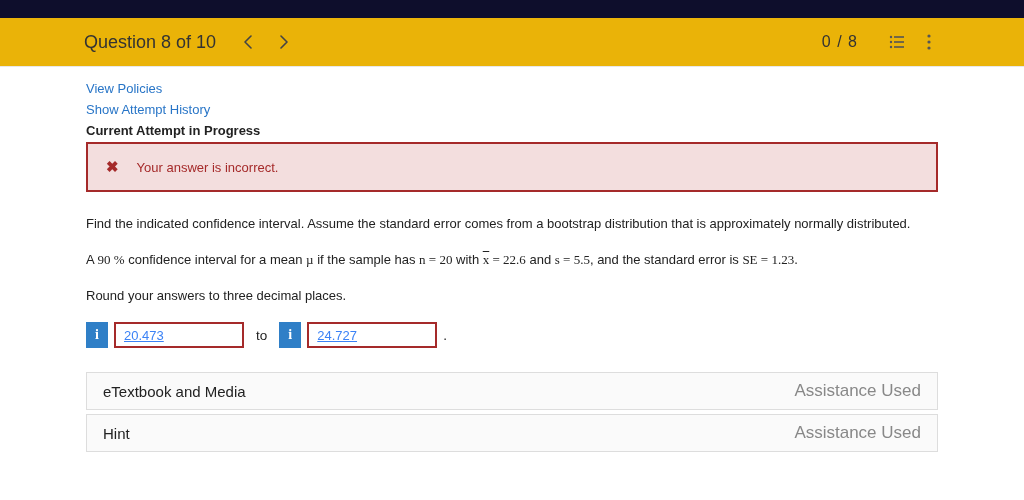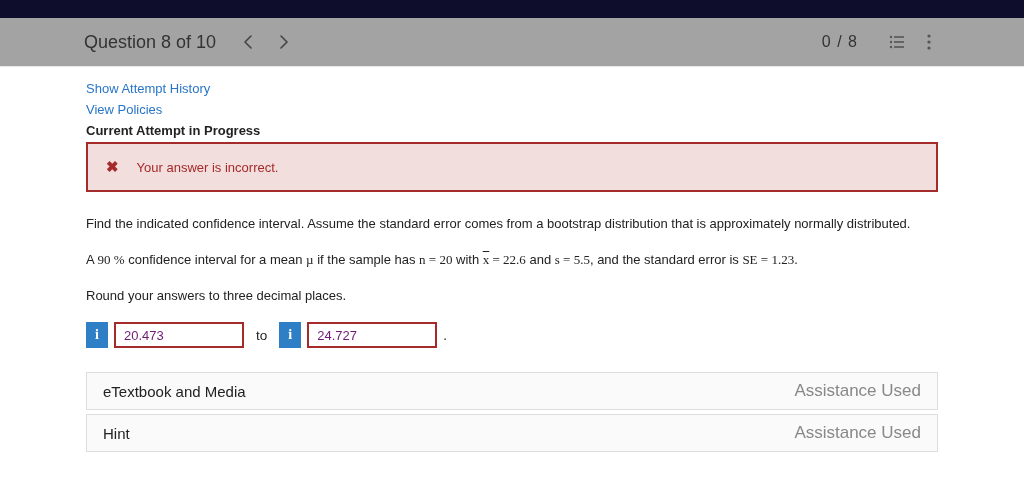--- a/index.html
+++ b/index.html
@@ -1,18 +1,18 @@
 <!DOCTYPE html>
 <html><head>
 <meta charset="utf-8">
 <style>
   * { box-sizing: border-box; margin: 0; padding: 0; }
   body { font-family: "Helvetica Neue", Helvetica, Arial, sans-serif; font-size: 14px; color: #222; background: #fff; }
   .topbar { background: #0e0e2c; height: 18px; width: 100%; }
-  .header { background: #a3a3a3; border-bottom: 1px solid #e8e8e8; }
+  .header { background: #eab308; border-bottom: 1px solid #e8e8e8; }
   .header-inner { max-width: 860px; margin: 0 auto; height: 48px; display: flex; align-items: center; padding: 0 2px; }
   .q-label { font-size: 18px; color: #333; margin-right: 20px; }
   .arrow { width: 24px; height: 24px; display: flex; align-items: center; justify-content: center; color: #444; cursor: pointer; margin-right: 12px; }
   .arrow svg { width: 8px; height: 14px; }
   .spacer { flex: 1; }
   .score { font-size: 16px; color: #333; margin-right: 18px; letter-spacing: 1px; }
   .icon-btn { width: 22px; height: 22px; display:flex; align-items:center; justify-content:center; color:#555; cursor:pointer; margin-left: 10px; }
 
   .content { max-width: 860px; margin: 0 auto; padding: 14px 4px 20px; }
   .link { color: #2875c7; font-size: 13px; margin-bottom: 6px; display: block; cursor: pointer; }
@@ -20,21 +20,21 @@
 
   .alert { border: 2px solid #a52a2a; background: #f3dede; color: #a52a2a; padding: 14px 18px; margin-bottom: 22px; display: flex; align-items: center; font-size: 13px; }
   .alert .x-icon { margin-right: 18px; font-weight: bold; font-size: 15px; }
 
   .prompt { font-size: 13px; color: #222; line-height: 1.55; margin-bottom: 16px; }
   .math { font-family: "Times New Roman", Georgia, serif; }
   .xbar { text-decoration: overline; }
 
   .answer-row { font-size: 13.5px; display: flex; align-items: center; flex-wrap: wrap; gap: 6px; margin-bottom: 24px; }
   .i-btn { background: #2f7fc7; color: #fff; width: 22px; height: 26px; display:inline-flex; align-items:center; justify-content:center; font-family:Georgia,serif; font-weight:bold; font-size:14px; cursor:pointer; }
-  .ans-input { border: 2px solid #a52a2a; height: 26px; width: 130px; padding: 2px 8px; font-size: 13px; color: #701a75; outline: none; }
+  .ans-input { border: 2px solid #a52a2a; height: 26px; width: 130px; padding: 2px 8px; font-size: 13px; color: #3b82f6; outline: none; text-decoration: underline; }
   .to-text { margin: 0 6px; }
 
   .accordion { border: 1px solid #ddd; background:#fafafa; padding: 8px 16px; display:flex; align-items:center; justify-content: space-between; font-size: 15px; margin-bottom: 4px; cursor:pointer; }
   .accordion .label { color: #222; }
   .assist { color: #888; font-size: 17px; }
 </style>
 </head>
 <body>
 
 <div class="topbar"></div>
@@ -68,22 +68,22 @@
       <svg viewBox="0 0 4 16" width="4" height="16">
         <circle cx="2" cy="2" r="1.6" fill="currentColor"></circle>
           <circle cx="2" cy="8" r="1.6" fill="currentColor"></circle>
           <circle cx="2" cy="14" r="1.6" fill="currentColor"></circle>
       </svg>
     </span>
   </div>
 </div>
 
 <div class="content">
+  <a class="link">View Policies</a>
   <a class="link">Show Attempt History</a>
-  <a class="link">View Policies</a>
   <div class="current-attempt">Current Attempt in Progress</div>
 
   <div class="alert">
     <span class="x-icon">✖</span>
     <span>Your answer is incorrect.</span>
   </div>
 
   <p class="prompt">Find the indicated confidence interval. Assume the standard error comes from a bootstrap distribution that is approximately normally distributed.</p>
 
   <p class="prompt">

